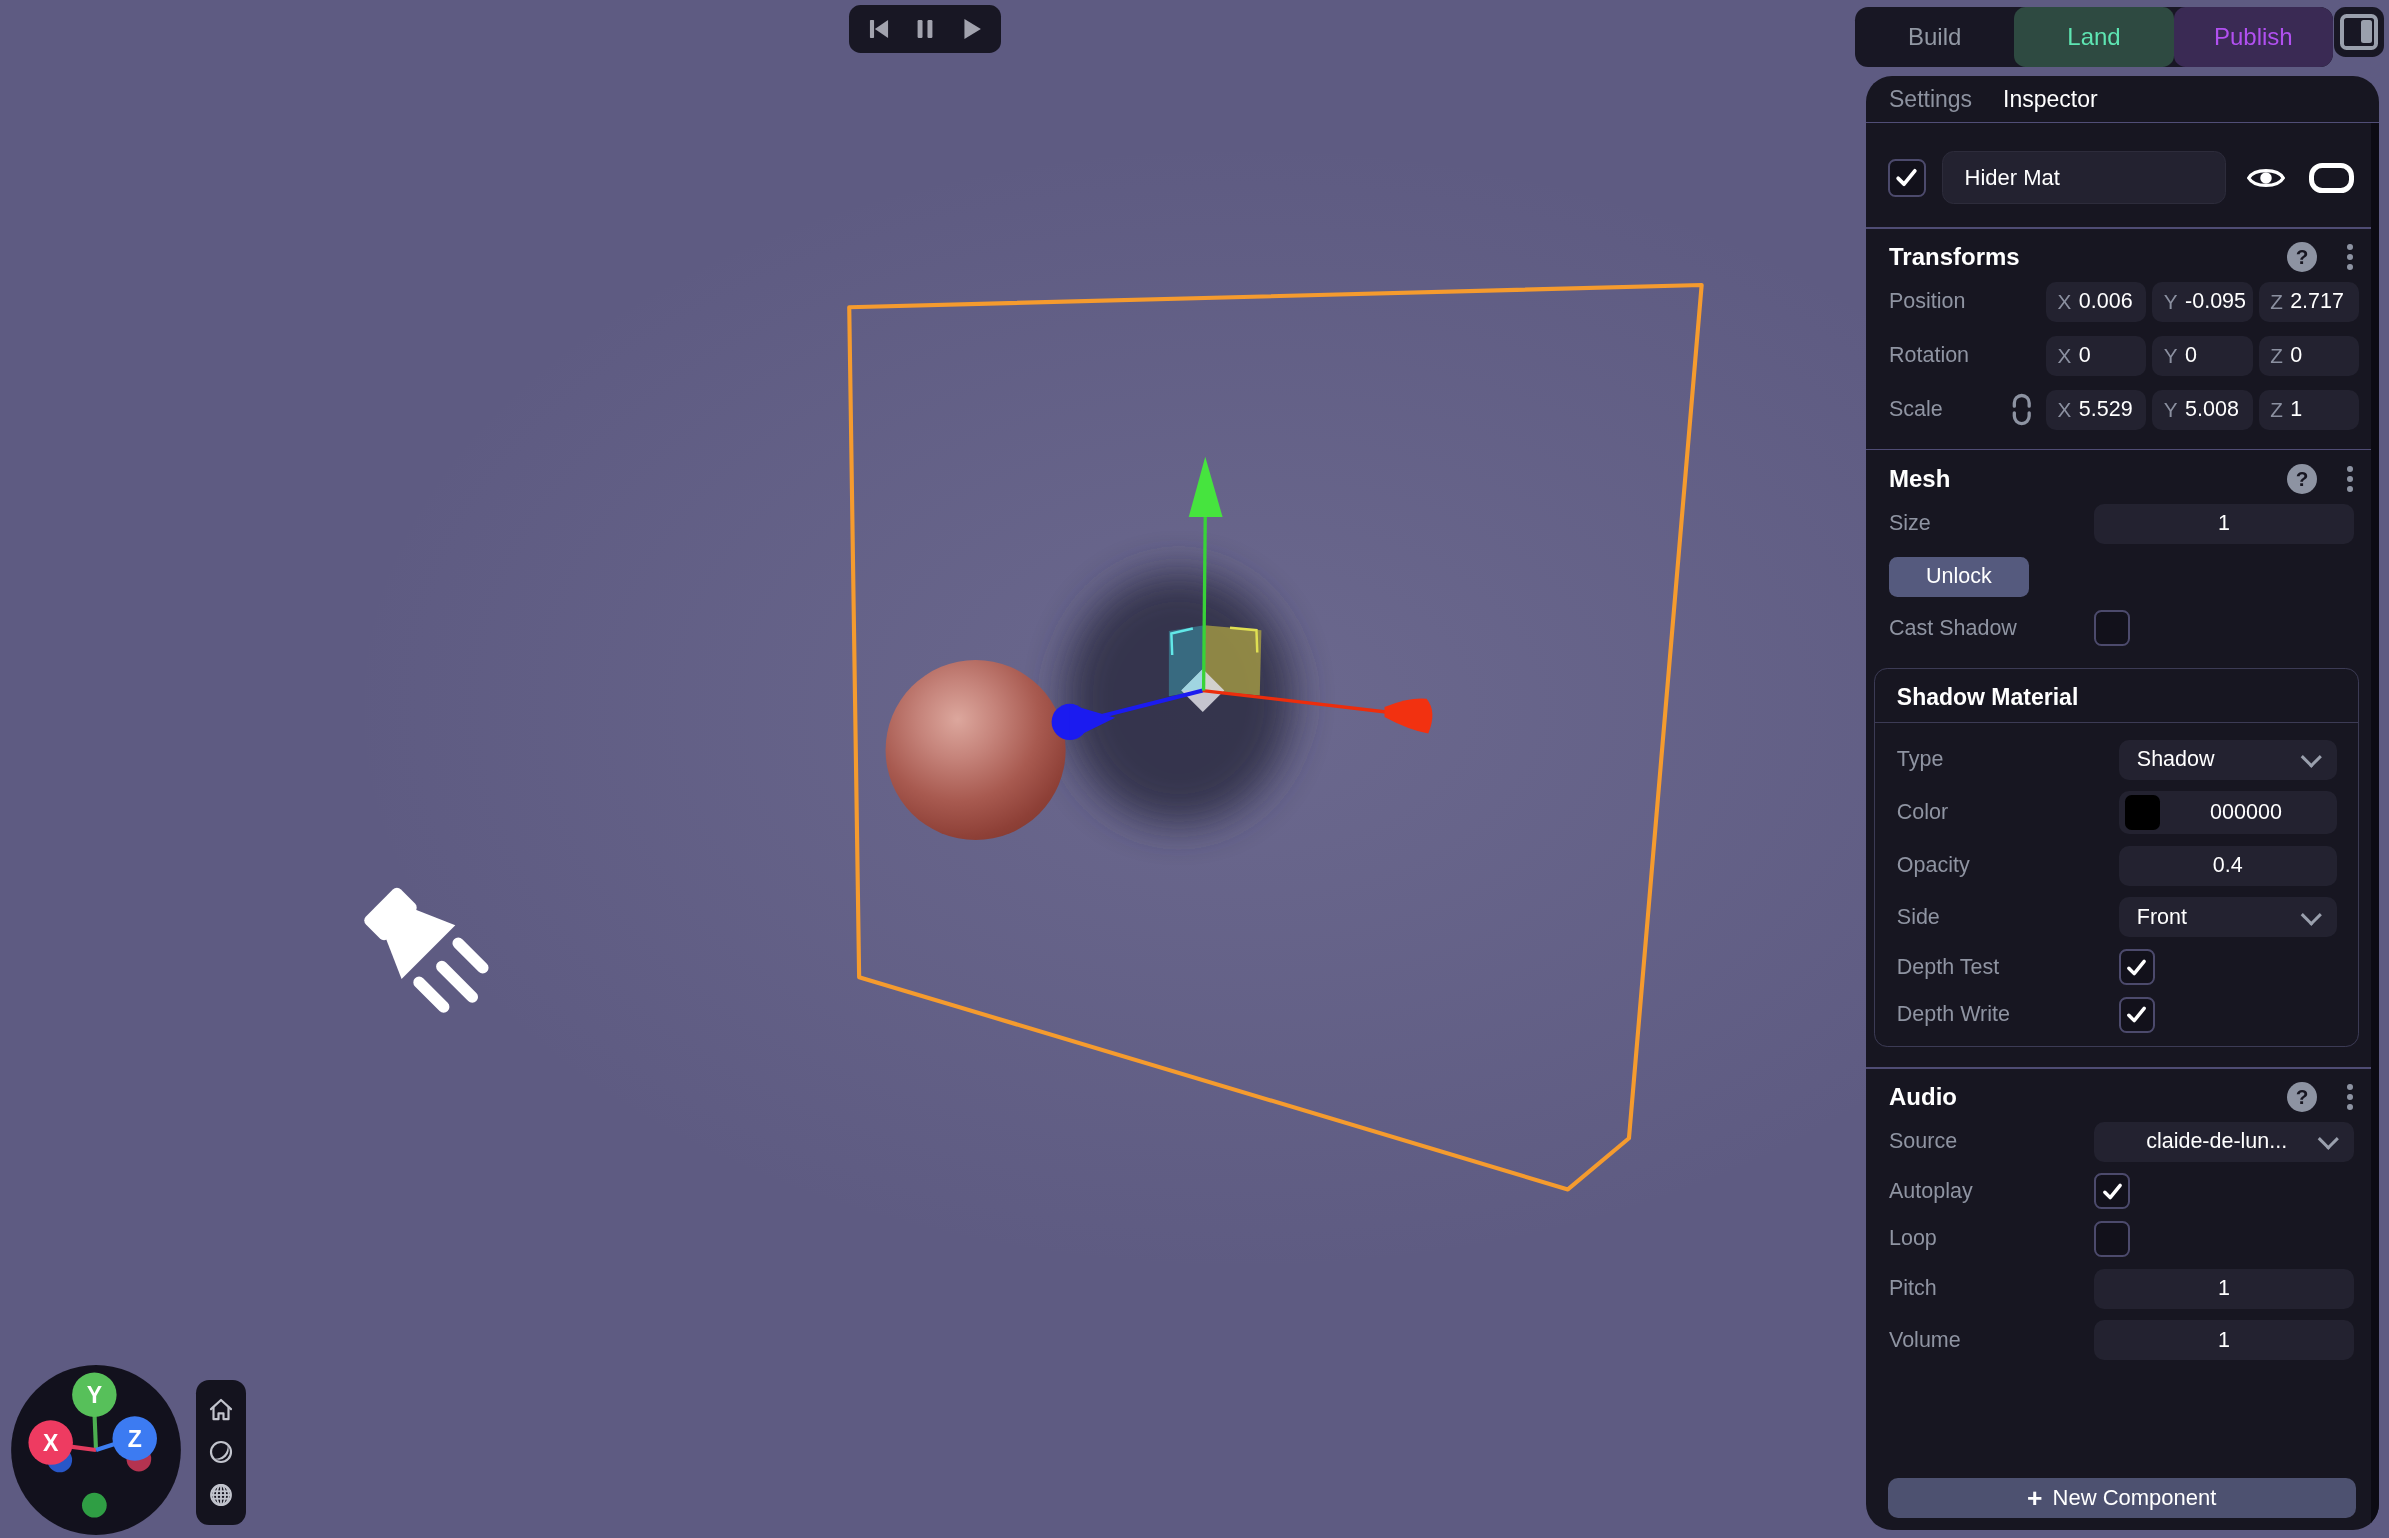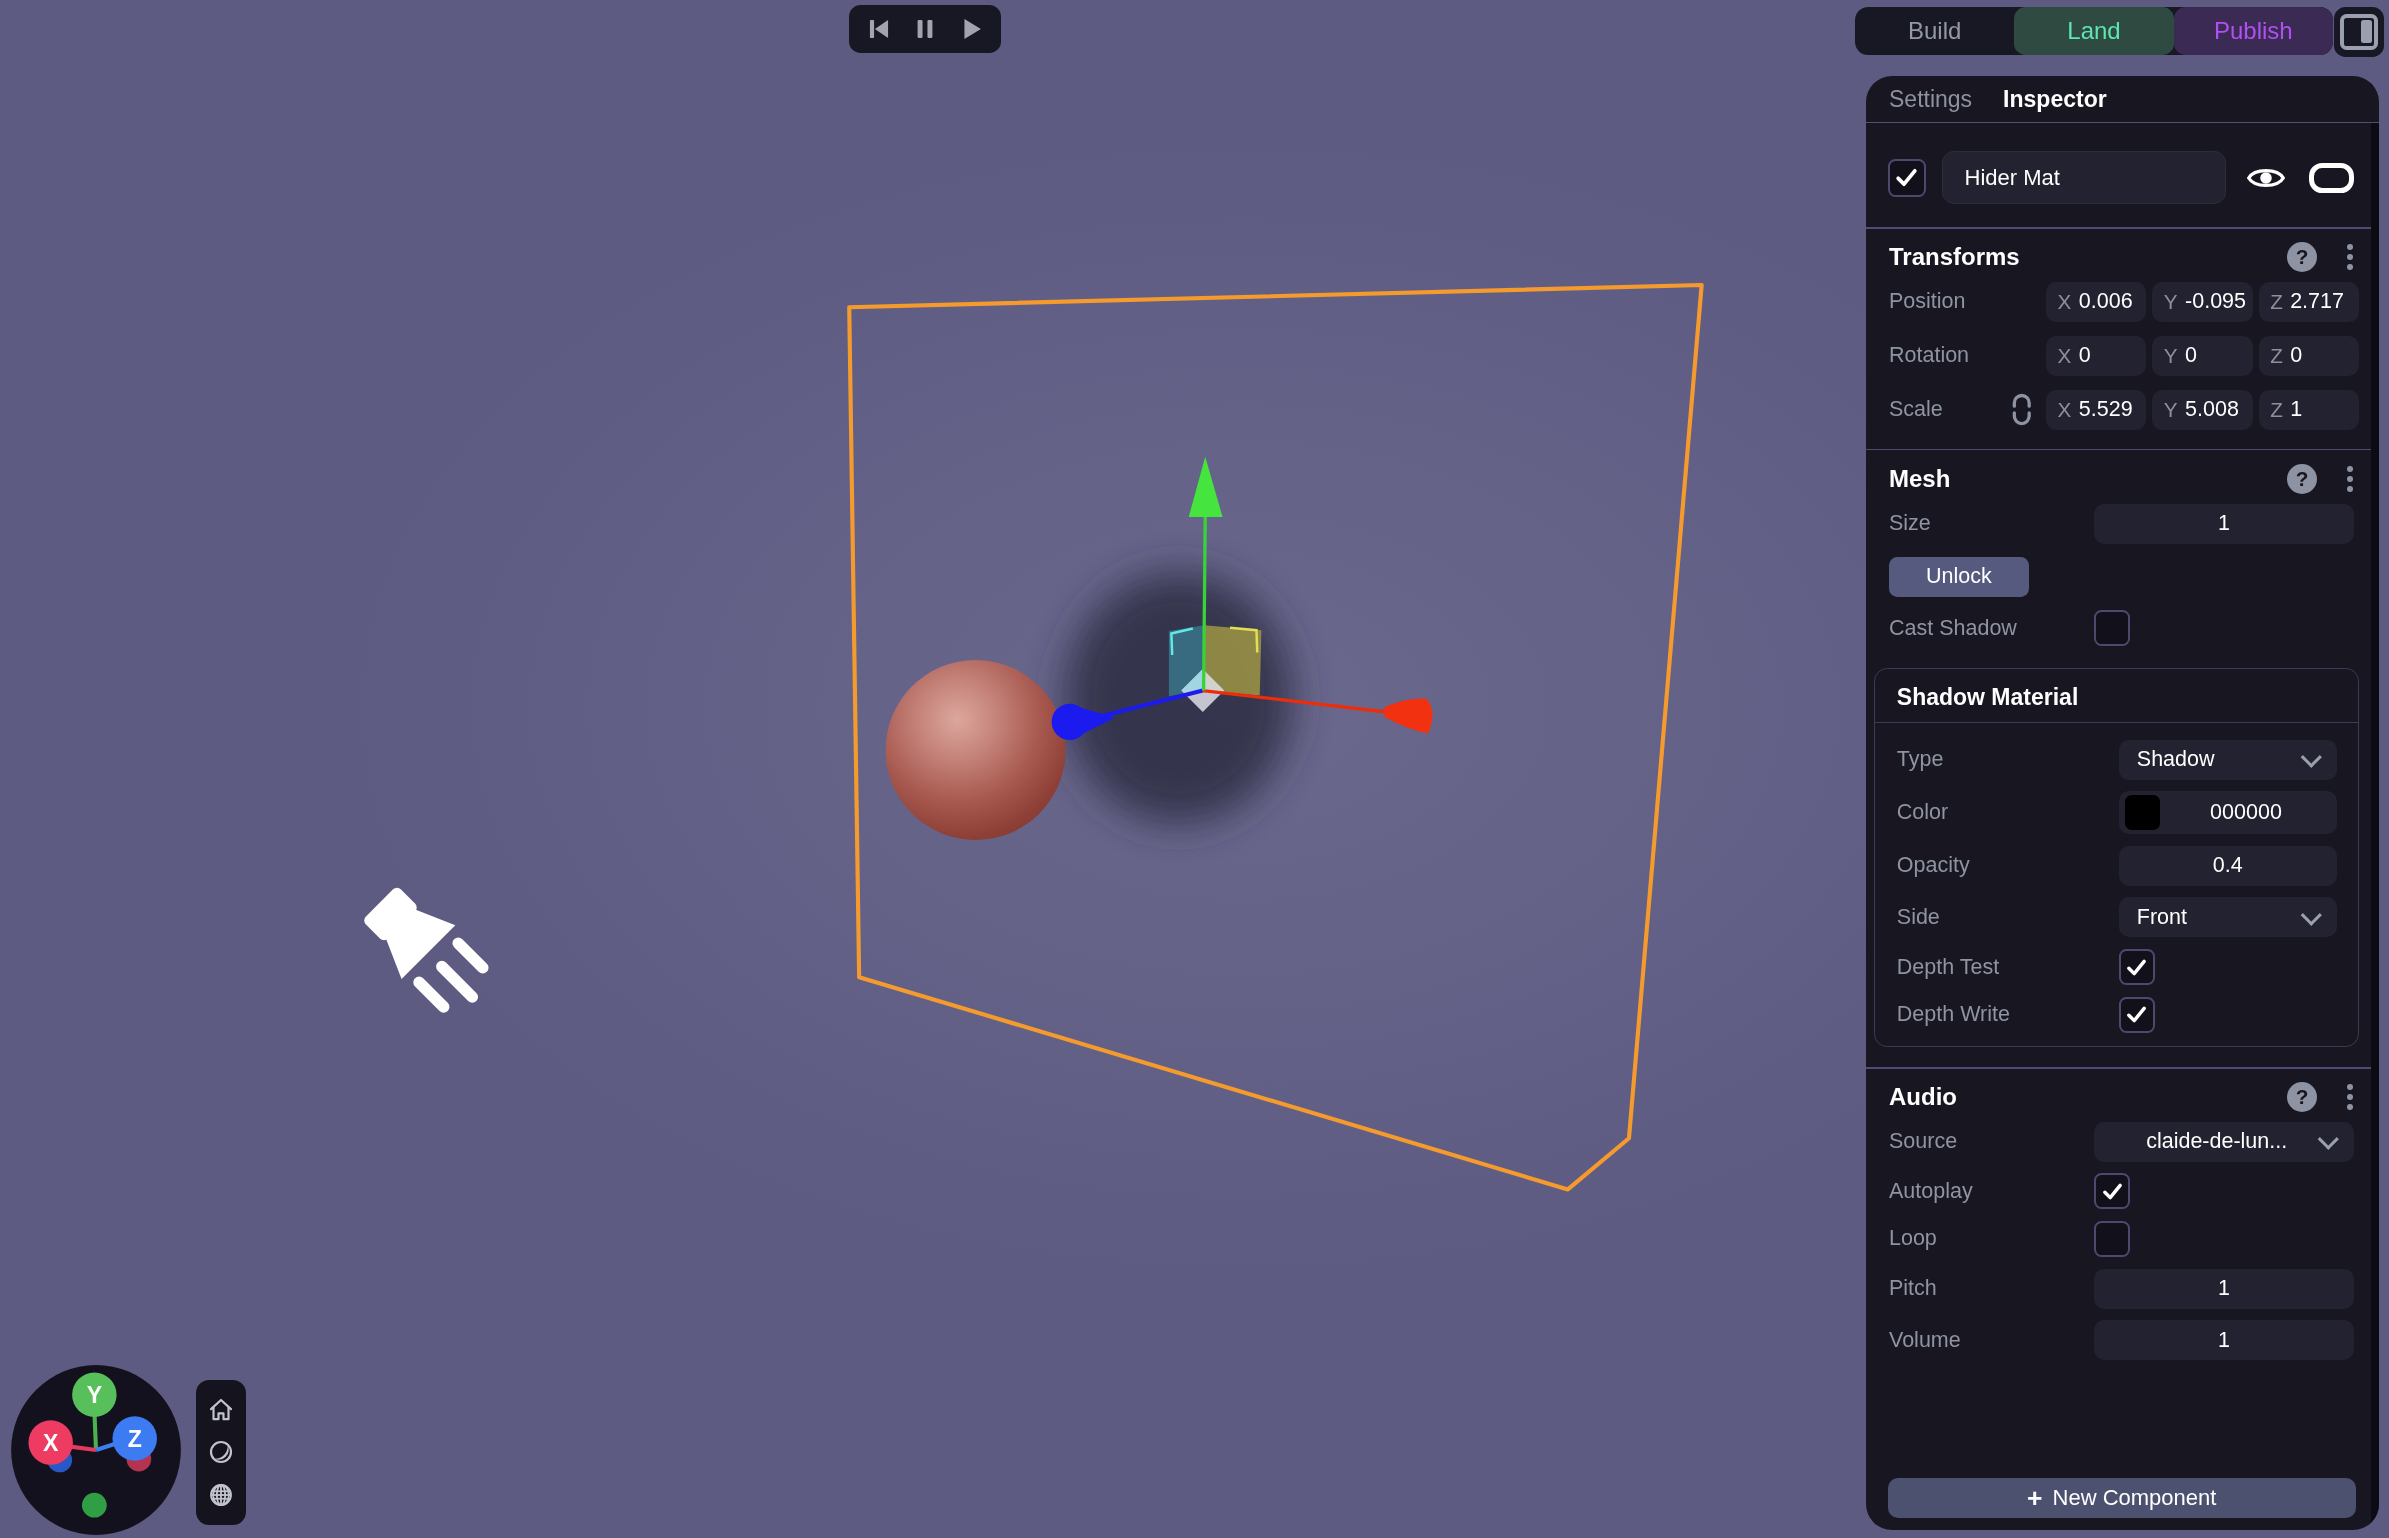--- a/index.html
+++ b/index.html
@@ -15,39 +15,39 @@
     border-radius:11.6px;display:flex;align-items:center;justify-content:space-around;padding:0 6.6px;box-sizing:border-box;}
   .pbtn{background:none;border:none;padding:3.3px;display:flex;align-items:center;justify-content:center;cursor:pointer;}
 
   
   .navball{position:absolute;left:7.4px;top:1361px;}
   .vtoolbar{position:absolute;left:196px;top:1380px;width:50px;height:145px;background:#14131e;
     border-radius:13.2px;display:flex;flex-direction:column;align-items:center;justify-content:space-around;padding:8.3px 0;box-sizing:border-box;}
   .vtbtn{background:none;border:none;padding:0;display:flex;cursor:pointer;}
 
   
-  .toptabs{position:absolute;left:1855px;top:6.6px;width:478px;height:48px;background:#181724;
+  .toptabs{position:absolute;left:1855px;top:6.6px;width:478px;height:60px;background:#181724;
     border-radius:13.2px;display:flex;overflow:hidden;}
   .ttab{flex:1;display:flex;align-items:center;justify-content:center;font-size:24px;color:#9298a4;
     background:none;border:none;cursor:pointer;font-family:inherit;}
   .ttab.land{background:#2e4a41;color:#5ee5b2;border-radius:11.6px;}
   .ttab.publish{background:#3a2a54;color:#b150f0;border-radius:11.6px;}
   .toggle-btn{position:absolute;left:2334px;top:6.6px;width:50px;height:50px;background:#181724;border-radius:11.6px;
     border:none;display:flex;align-items:center;justify-content:center;cursor:pointer;}
   .pt-icon{width:28px;height:23px;border:4.1px solid #9aa0ad;border-radius:6.6px;display:flex;padding:2.5px;box-sizing:content-box;}
   .pt-icon i{margin-left:auto;width:10.7px;background:#9aa0ad;border-radius:2.5px;}
 
   
   .panel{position:absolute;left:1866px;top:76px;width:513px;height:1454px;background:#171621;
     border-radius:26px;display:flex;flex-direction:column;overflow:hidden;}
   .panel-tabs{flex:0 0 46px;display:flex;align-items:center;gap:31px;padding-left:23px;
     border-bottom:1.7px solid #514e77;font-size:23px;}
   .ptab{background:none;border:none;font-family:inherit;font-size:23px;cursor:pointer;padding:0;}
   .ptab.settings{color:#8d92a0;}
-  .ptab.inspector{color:#ffffff;font-weight:bold;}
+  .ptab.inspector{color:#ffffff;}
   .pcontent{flex:1 1 auto;min-height:0;display:flex;flex-direction:column;position:relative;}
   .sections{flex:1 1 auto;min-height:0;overflow:hidden;display:flex;flex-direction:column;}
   .scrolltrack{position:absolute;right:0;top:0;bottom:0;width:8.3px;background:#0c0b13;}
 
   .hider-row{display:flex;align-items:center;margin:28px 21.5px 0 21.5px;gap:16.5px;flex:0 0 auto;}
   .cb{width:38px;height:38px;border:2.5px solid #4c4a6c;border-radius:7.4px;background:#12111b;
     display:flex;align-items:center;justify-content:center;flex:0 0 auto;cursor:pointer;box-sizing:border-box;}
   .cb svg{display:none;}
   .cb.on svg{display:block;}
   .name-input{flex:1;height:51px;background:#232230;border:1.7px solid #2d2c3b;border-radius:11.6px;color:#fff;

